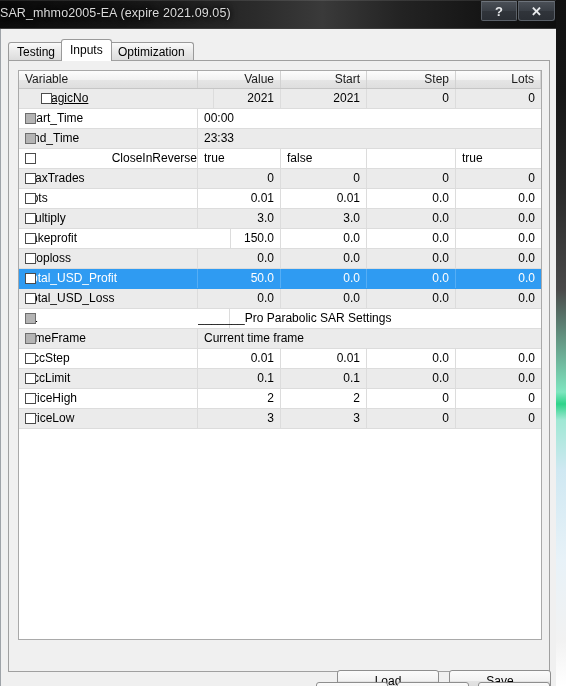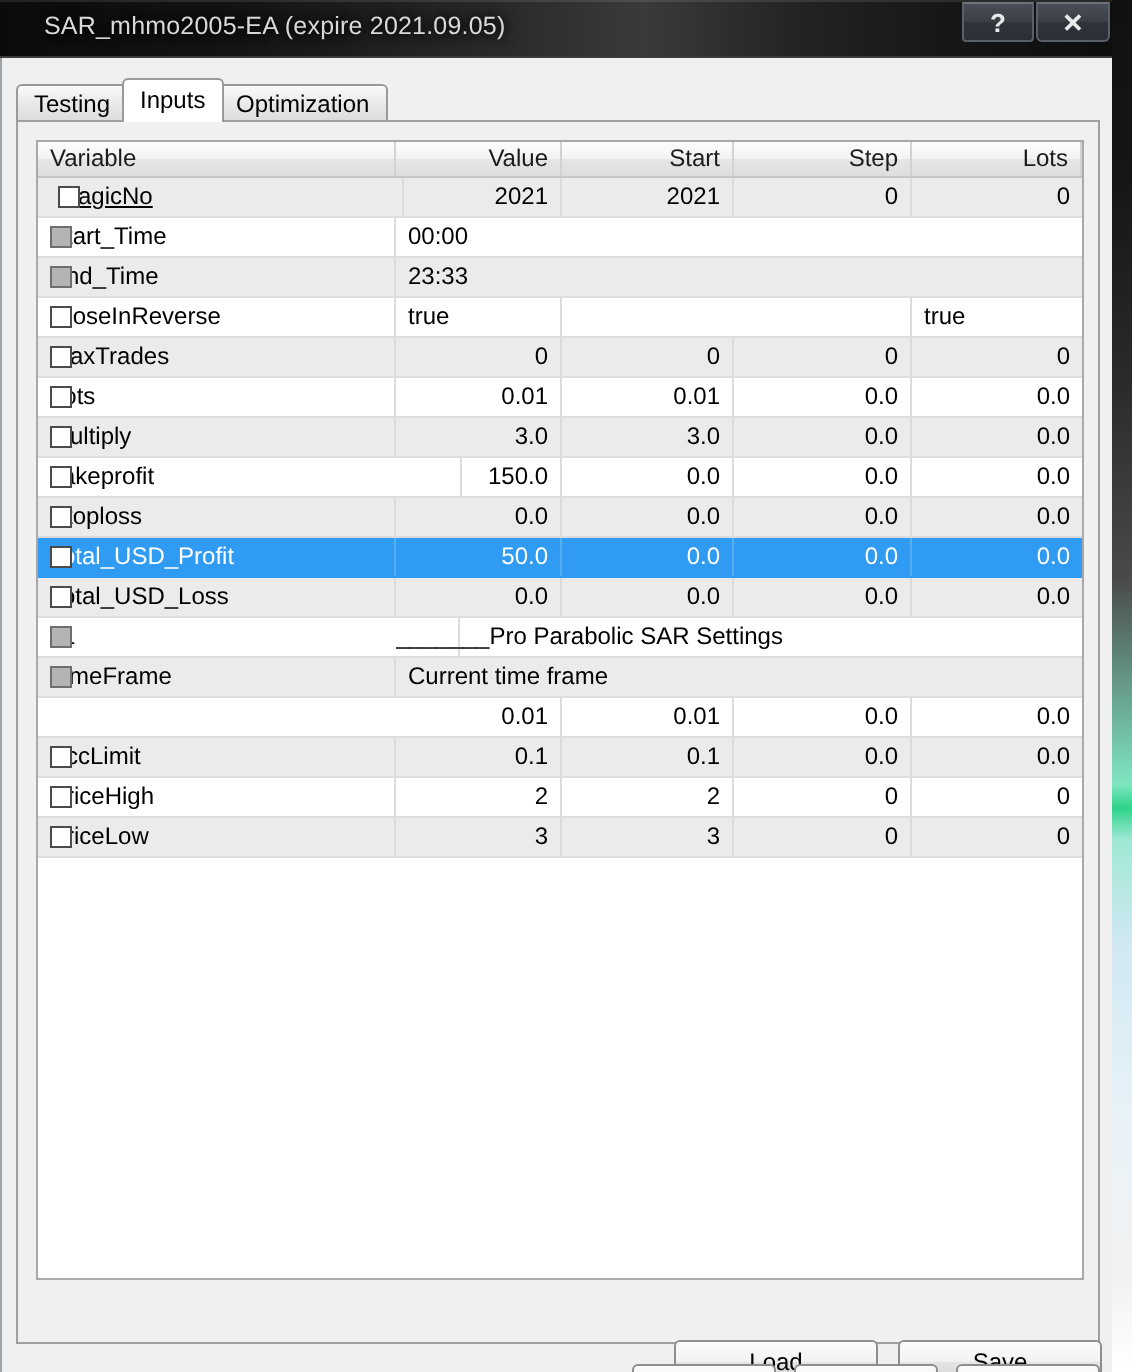--- a/index.html
+++ b/index.html
@@ -53,21 +53,21 @@
     box-sizing: border-box;
   }
   #titlebar::after {
     content: "";
     position: absolute;
     left: 0; top: 0; right: 0; height: 1px;
     background: rgba(255,255,255,0.10);
   }
   #title-text {
     position: absolute;
-    left: 22px; top: 6px;
+    left: 0; top: 6px;
     color: #d9d9d9;
     font-size: 12.5px;
     letter-spacing: 0.1px;
     text-shadow: 0 0 4px rgba(0,0,0,0.9), 0 0 7px rgba(0,0,0,0.8);
     white-space: nowrap;
     text-align: center;
   }
   .caption-btn {
     position: absolute;
     top: 1px;
@@ -264,37 +264,38 @@
       <div id="grid">
         <div id="grid-header">
             <div class="hcell left" style="left: 0px; width: 179px;">Variable</div>
             <div class="hcell right" style="left: 179px; width: 83px;">Value</div>
             <div class="hcell right" style="left: 262px; width: 86px;">Start</div>
             <div class="hcell right" style="left: 348px; width: 89px;">Step</div>
             <div class="hcell right" style="left: 437px; width: 85px;">Lots</div>
           </div>
         <div id="grid-body">
             <div class="row alt">
-              <div class="cell left varcell" style="left: 4px; width: 179px; text-decoration: underline;">MagicNo<span class="chk"></span></div>
+              <div class="cell left varcell" style="left: 16px; width: 179px; text-decoration: underline;">MagicNo<span class="chk"></span></div>
               <div class="cell right" style="left: 179px; width: 83px;">2021</div>
               <div class="cell right" style="left: 262px; width: 86px;">2021</div>
               <div class="cell right" style="left: 348px; width: 89px;">0</div>
               <div class="cell right novline" style="left: 437px; width: 85px;">0</div>
             </div>
             <div class="row">
               <div class="cell left varcell" style="left: 0px; width: 179px;">Start_Time<span class="chk dim"></span></div>
               <div class="cell left novline" style="left: 179px; width: 343px;">00:00</div>
             </div>
             <div class="row alt">
               <div class="cell left varcell" style="left: 0px; width: 179px;">End_Time<span class="chk dim"></span></div>
               <div class="cell left novline" style="left: 179px; width: 343px;">23:33</div>
             </div>
             <div class="row">
-              <div class="cell left varcell" style="left: 0px; width: 179px;">CloseInReverse<span class="chk"></span></div>
+              <div class="cell left varcell" style="left: 0px; width: 179px; text-align: right;">CloseInReverse<span class="chk"></span></div>
               <div class="cell left" style="left: 179px; width: 83px;">true</div>
+              <div class="cell left" style="left: 262px; width: 86px;">false</div>
               <div class="cell left" style="left: 348px; width: 89px;"></div>
               <div class="cell left novline" style="left: 437px; width: 85px;">true</div>
             </div>
             <div class="row alt">
               <div class="cell left varcell" style="left: 0px; width: 179px;">MaxTrades<span class="chk"></span></div>
               <div class="cell right" style="left: 179px; width: 83px;">0</div>
               <div class="cell right" style="left: 262px; width: 86px;">0</div>
               <div class="cell right" style="left: 348px; width: 89px;">0</div>
               <div class="cell right novline" style="left: 437px; width: 85px;">0</div>
             </div>
@@ -342,20 +343,21 @@
             </div>
             <div class="row">
               <div class="cell left varcell" style="left: 0px; width: 211px;">v1<span class="chk dim"></span></div>
               <div class="cell right novline" style="left: 179px; width: 343px; text-align: right; padding-right: 176px;">_______Pro Parabolic SAR Settings</div>
             </div>
             <div class="row alt">
               <div class="cell left varcell" style="left: 0px; width: 179px;">TimeFrame<span class="chk dim"></span></div>
               <div class="cell left novline" style="left: 179px; width: 343px;">Current time frame</div>
             </div>
             <div class="row">
+              <div class="cell left varcell" style="left: 0px; width: 179px;">AccStep<span class="chk"></span></div>
               <div class="cell right" style="left: 179px; width: 83px;">0.01</div>
               <div class="cell right" style="left: 262px; width: 86px;">0.01</div>
               <div class="cell right" style="left: 348px; width: 89px;">0.0</div>
               <div class="cell right novline" style="left: 437px; width: 85px;">0.0</div>
             </div>
             <div class="row alt">
               <div class="cell left varcell" style="left: 0px; width: 179px;">AccLimit<span class="chk"></span></div>
               <div class="cell right" style="left: 179px; width: 83px;">0.1</div>
               <div class="cell right" style="left: 262px; width: 86px;">0.1</div>
               <div class="cell right" style="left: 348px; width: 89px;">0.0</div>

